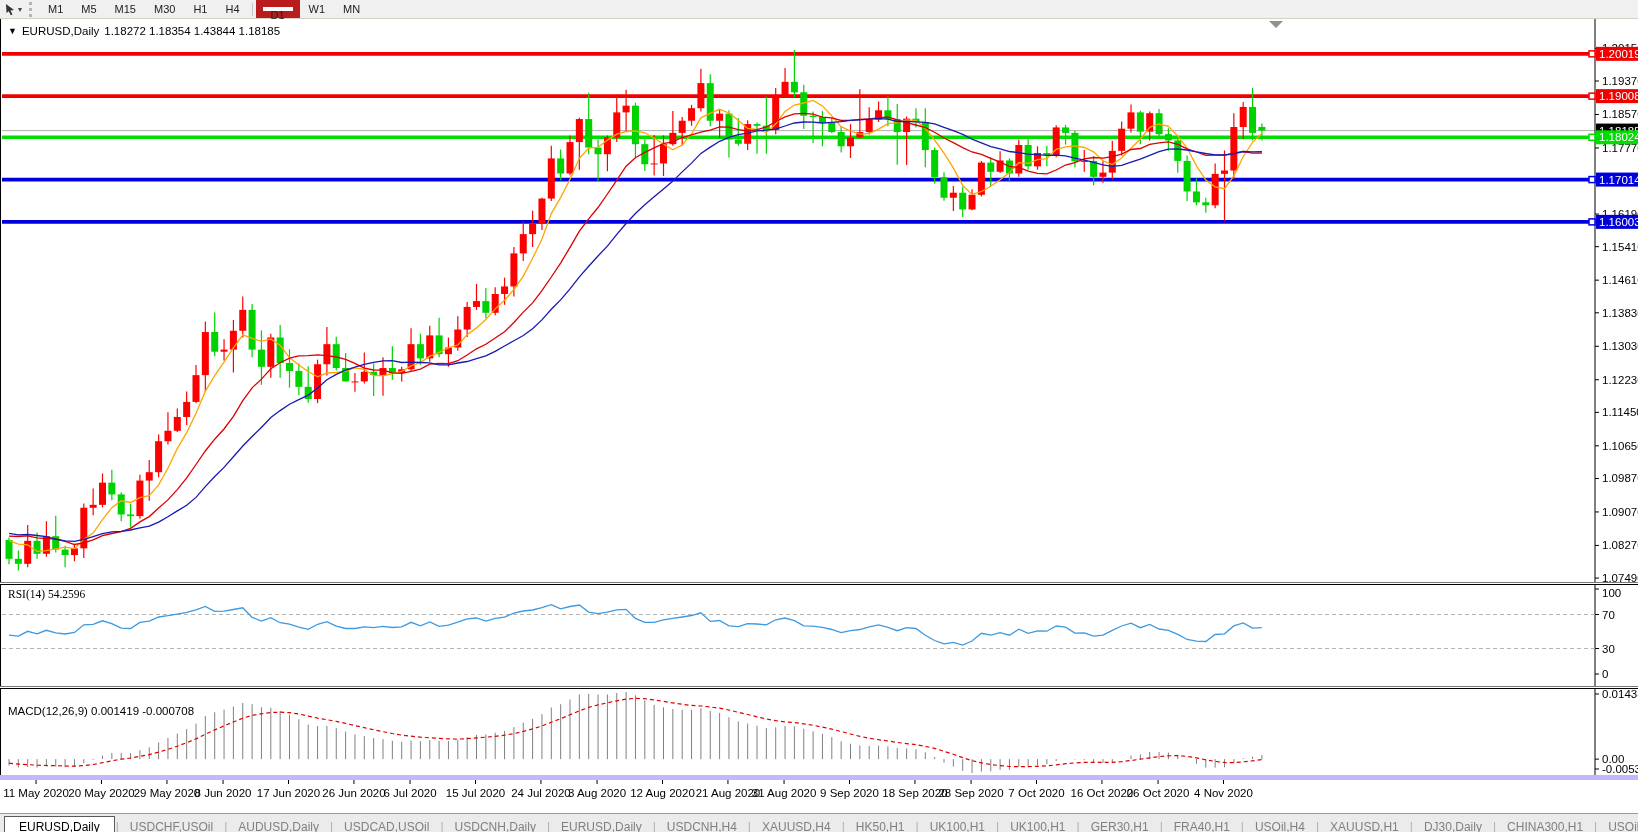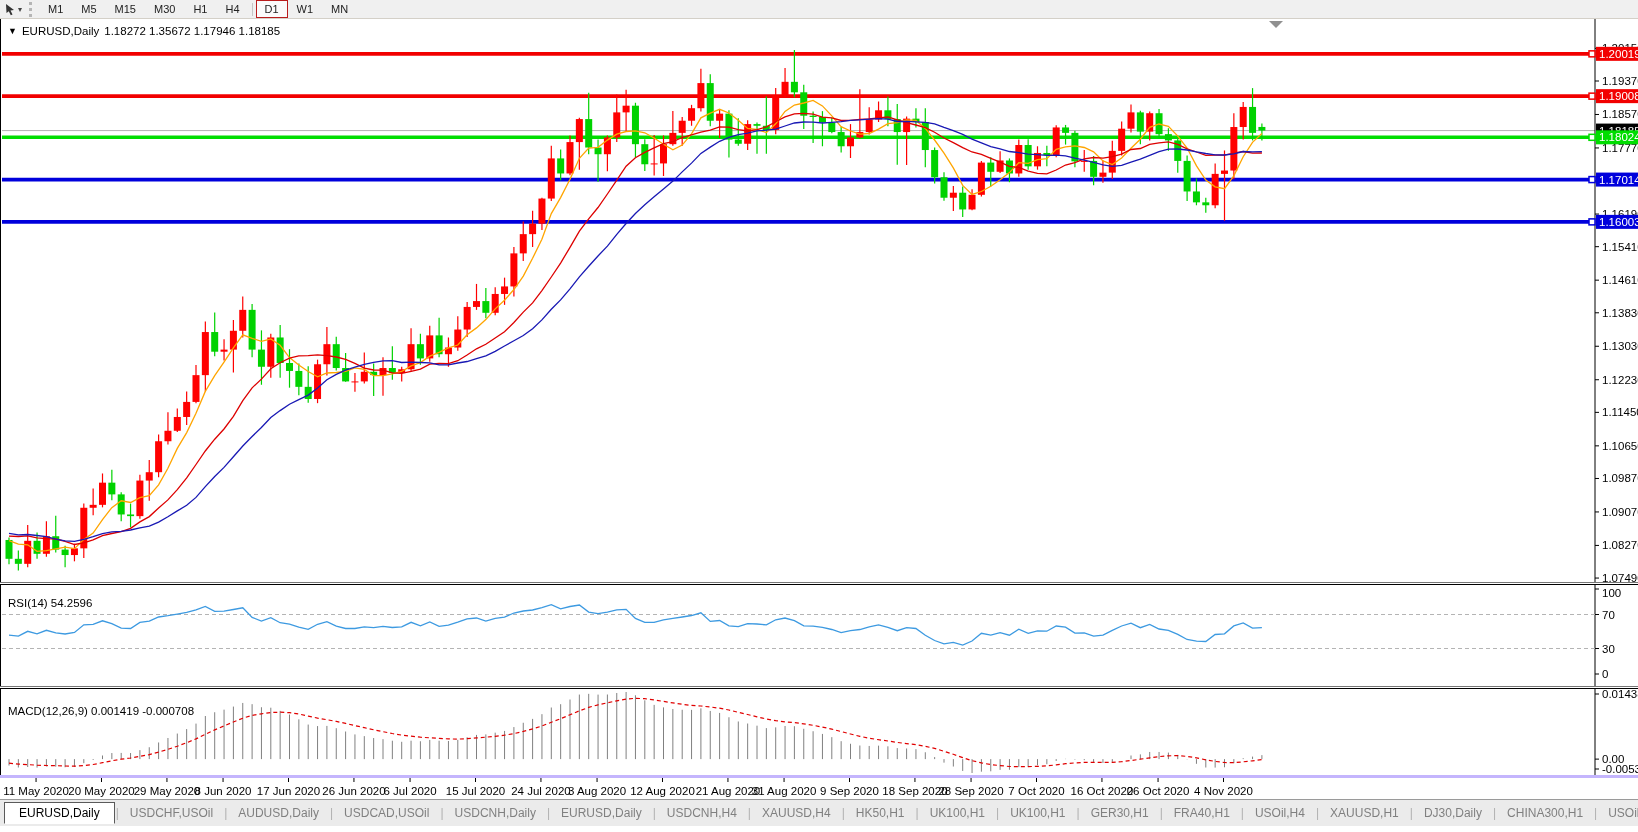--- a/index.html
+++ b/index.html
@@ -4,32 +4,32 @@
 <style>
   * { margin:0; padding:0; box-sizing:border-box; }
   html,body { width:1638px; height:832px; overflow:hidden; background:#fff;
     font-family:"Liberation Sans", sans-serif; }
   
   .toolbar { height:19px; background:#f0f0f0; border-bottom:1px solid #d4d0c8;
     display:flex; align-items:center; font-size:11px; color:#222; position:relative; }
   .tool-icon { width:26px; height:17px; display:flex; align-items:center; justify-content:center; gap:1px; cursor:pointer; }
   .grip { width:7px; height:15px; margin:0 3px; border-left:3px dotted #b5b5b5; }
   .tf-btn { padding:1px 8px; height:18px; line-height:15px; cursor:pointer; border:1px solid transparent; }
-  .tf-btn.active { background:#fbfbfb; border:1px solid #b91c1c; }
+  .tf-btn.active { background:#fbfbfb; border:7px solid #b91c1c; }
   .tf-sep { width:1px; height:13px; background:#c5c5c5; margin:0 3px; }
   
   .chart-stack { position:relative; width:1638px; }
   .panel { position:relative; background:#fff; border-left:1px solid #000; }
   .panel svg { display:block; }
   .divider { height:3px; background:#fff; border-top:1px solid #777; border-bottom:1px solid #000; cursor:row-resize; }
   .overlay-label { position:absolute; left:7px; top:6px; font-size:11.5px; color:#000;
     display:flex; align-items:center; gap:5px; white-space:pre; }
   .collapse-tri { font-size:9px; color:#000; cursor:pointer; }
   
-  .date-axis { height:24px; position:relative; background:#fff; border-top:3px solid #c4b5fd; }
+  .date-axis { height:38px; position:relative; background:#fff; border-top:5px solid #c4b5fd; }
   
   .tab-bar { height:27px; background:#ebebeb; border-top:1px solid #9a9a9a;
     display:flex; align-items:center; font-size:12px; color:#808080; padding-left:4px; }
   .tab { padding:3px 10px; cursor:pointer; white-space:nowrap; }
   .tab.active { background:#fff; border:1px solid #5a5a5a; border-bottom:1px solid #fff; color:#000; padding:3px 14px; }
   .tab-sep { color:#b0b0b0; padding:0 1px; }
   text { font-family:"Liberation Sans", sans-serif; }
 </style>
 </head>
 <body>
@@ -395,42 +395,42 @@
           <text x="1598" y="122.31664000000012" font-size="11.5" fill="#fff">1.18024</text>
           <rect x="1588" y="157.57504000000012" width="6" height="6" fill="#fff" stroke="#0000dc" stroke-width="1.5"></rect>
           <rect x="1595" y="153.57504000000012" width="42" height="14" fill="#0000dc"></rect>
           <text x="1598" y="164.57504000000012" font-size="11.5" fill="#fff">1.17014</text>
           <rect x="1588" y="199.87528000000037" width="6" height="6" fill="#fff" stroke="#0000dc" stroke-width="1.5"></rect>
           <rect x="1595" y="195.87528000000037" width="42" height="14" fill="#0000dc"></rect>
           <text x="1598" y="206.87528000000037" font-size="11.5" fill="#fff">1.16003</text>
         </g>
       </svg>
     <div class="overlay-label">
-      <span class="collapse-tri">▼</span><span>EURUSD,Daily</span><span>1.18272 1.35672 1.17946 1.18185</span>
+      <span class="collapse-tri">▼</span><span>EURUSD,Daily</span><span>1.18272 1.18354 1.43844 1.18185</span>
     </div>
   </div>
 
   <div class="divider"></div>
 
   <div class="panel" id="rsi-panel" style="height:101px;">
     <svg id="rsi-svg" width="1638" height="101">
         <line x1="1594" y1="0" x2="1594" y2="101" stroke="#000"></line>
         <line x1="1" y1="29.5" x2="1594" y2="29.5" stroke="#b4b4b4" stroke-width="1" stroke-dasharray="4 3"></line>
         <line x1="1" y1="63.5" x2="1594" y2="63.5" stroke="#b4b4b4" stroke-width="1" stroke-dasharray="4 3"></line>
         <line x1="1594" y1="4" x2="1598" y2="4" stroke="#000"></line>
         <text x="1601" y="12" font-size="11.5" fill="#000">100</text>
         <line x1="1594" y1="29.5" x2="1598" y2="29.5" stroke="#000"></line>
         <text x="1601" y="33.5" font-size="11.5" fill="#000">70</text>
         <line x1="1594" y1="63.5" x2="1598" y2="63.5" stroke="#000"></line>
         <text x="1601" y="67.5" font-size="11.5" fill="#000">30</text>
         <line x1="1594" y1="89" x2="1598" y2="89" stroke="#000"></line>
         <text x="1601" y="93" font-size="11.5" fill="#000">0</text>
         <path d="M8.0 50.2 L17.4 51.1 L26.7 46.3 L36.0 48.8 L45.4 45.3 L54.8 47.9 L64.1 49.0 L73.5 47.5 L82.8 39.8 L92.1 39.3 L101.5 35.8 L110.8 38.7 L120.2 43.2 L129.6 43.5 L138.9 37.4 L148.3 36.2 L157.6 32.0 L166.9 30.7 L176.3 29.1 L185.7 27.4 L195.0 24.8 L204.3 21.4 L213.7 26.4 L223.0 26.2 L232.4 24.5 L241.8 22.8 L251.1 32.4 L260.4 36.0 L269.8 32.7 L279.1 37.7 L288.5 39.2 L297.8 42.1 L307.2 44.3 L316.6 39.3 L325.9 36.7 L335.3 41.1 L344.6 43.5 L353.9 43.5 L363.3 41.9 L372.6 42.6 L382.0 41.4 L391.3 42.5 L400.7 41.8 L410.1 37.3 L419.4 40.8 L428.8 36.9 L438.1 41.3 L447.4 40.2 L456.8 37.1 L466.1 33.8 L475.5 33.0 L484.8 36.1 L494.2 33.3 L503.5 32.2 L512.9 28.0 L522.3 26.0 L531.6 25.0 L540.9 22.7 L550.3 19.7 L559.6 23.9 L569.0 21.5 L578.4 20.0 L587.7 27.1 L597.0 28.6 L606.4 27.1 L615.8 24.9 L625.1 24.4 L634.4 33.4 L643.8 37.4 L653.1 37.3 L662.5 34.8 L671.9 33.4 L681.2 32.0 L690.5 30.5 L699.9 27.8 L709.3 36.4 L718.6 35.5 L727.9 40.8 L737.3 41.6 L746.6 38.6 L756.0 39.0 L765.4 39.9 L774.7 34.8 L784.0 33.0 L793.4 35.6 L802.8 40.8 L812.1 41.1 L821.4 42.3 L830.8 44.5 L840.1 47.6 L849.5 45.7 L858.9 44.5 L868.2 41.8 L877.5 39.9 L886.9 42.3 L896.3 45.7 L905.6 42.6 L914.9 43.5 L924.3 50.3 L933.6 55.5 L943.0 58.8 L952.3 57.4 L961.7 60.1 L971.0 56.0 L980.4 48.3 L989.8 50.1 L999.1 47.6 L1008.4 50.2 L1017.8 44.2 L1027.2 48.4 L1036.5 45.8 L1045.8 46.2 L1055.2 41.0 L1064.5 42.2 L1073.9 48.1 L1083.3 48.0 L1092.6 51.1 L1102.0 50.1 L1111.3 45.3 L1120.6 41.0 L1130.0 38.2 L1139.3 42.7 L1148.7 39.5 L1158.0 44.0 L1167.4 45.3 L1176.8 49.4 L1186.1 54.5 L1195.5 56.1 L1204.8 56.5 L1214.1 49.5 L1223.5 48.8 L1232.8 40.9 L1242.2 37.9 L1251.5 43.1 L1260.9 42.7 " fill="none" stroke="#3d9ae1" stroke-width="1.3"></path>
       </svg>
-    <div class="overlay-label" style="top:12px;">
+    <div class="overlay-label" style="top:3px;font-family:Liberation Serif, serif;">
       <span>RSI(14) 54.2596</span>
     </div>
   </div>
 
   <div class="divider"></div>
 
   <div class="panel" id="macd-panel" style="height:86px;">
     <svg id="macd-svg" width="1638" height="86">
         <line x1="1594" y1="0" x2="1594" y2="86" stroke="#000"></line>
         <g>

